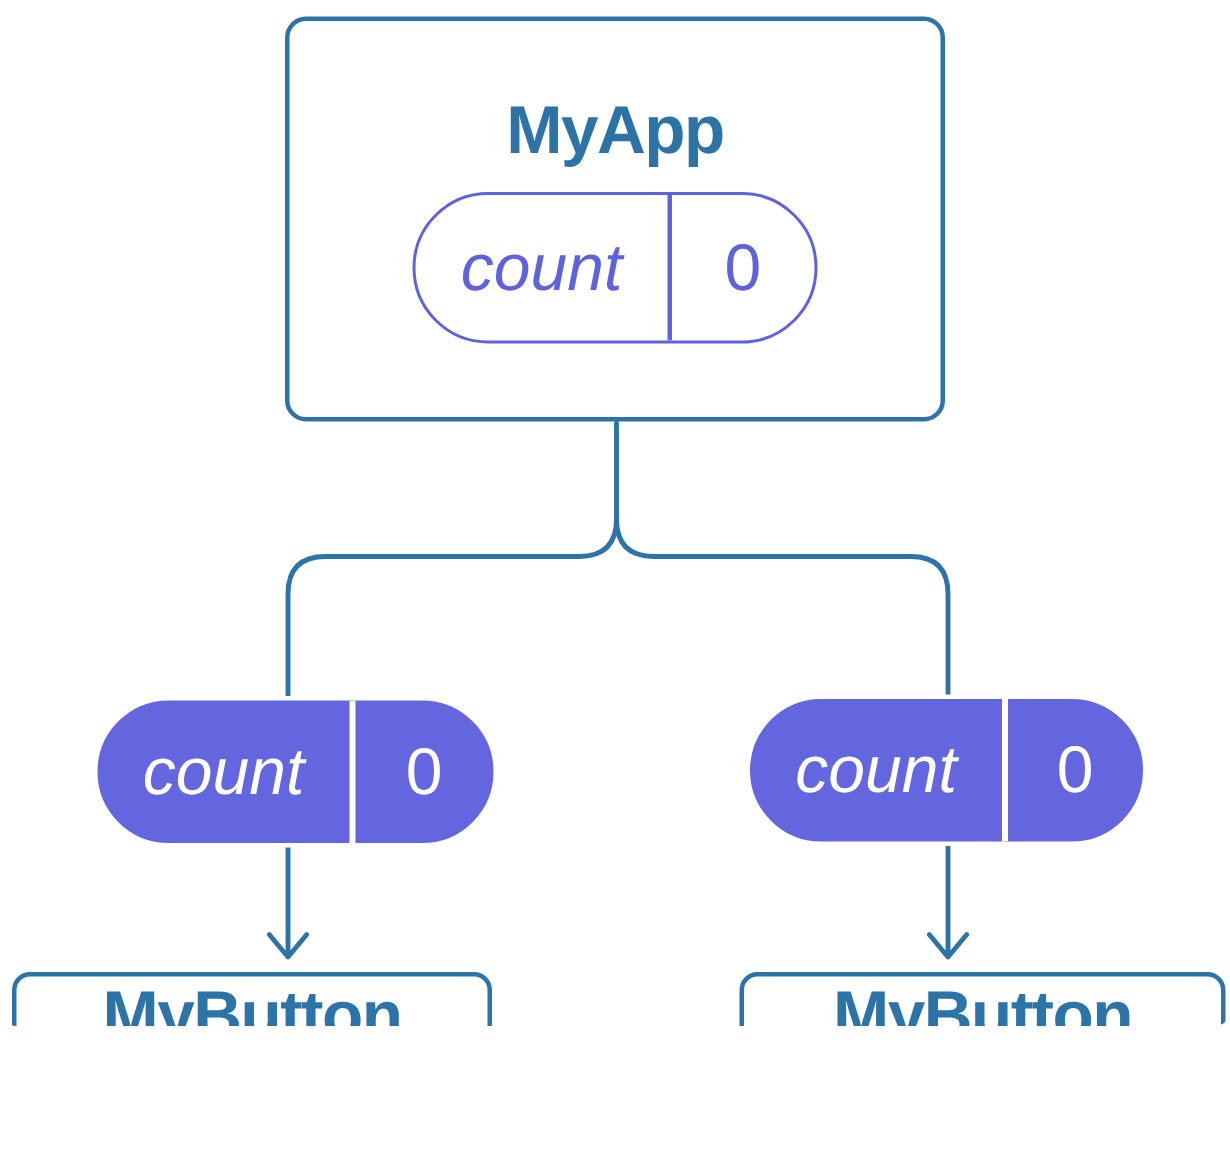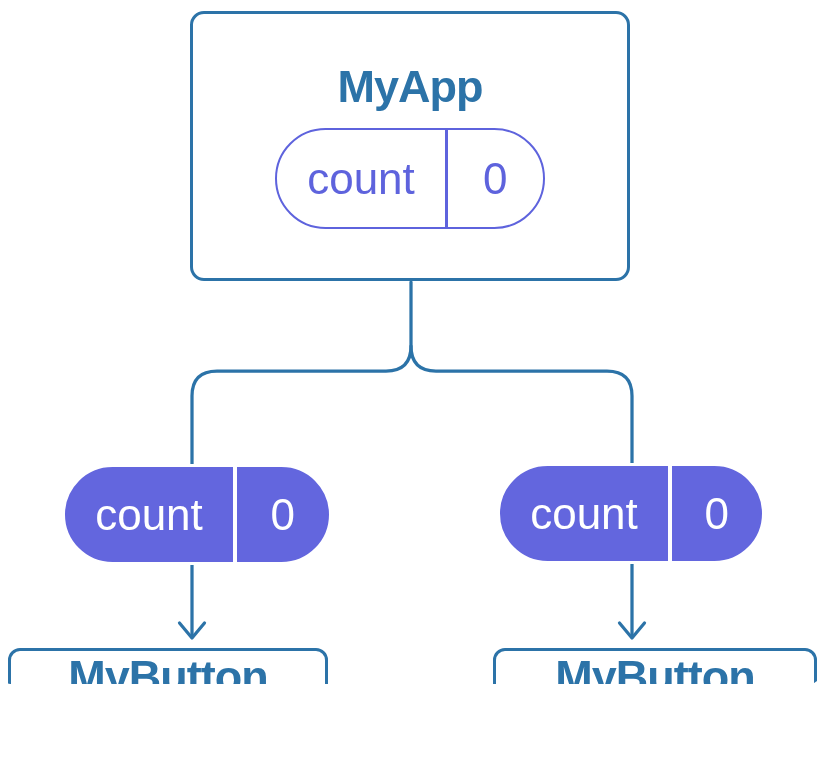--- a/index.html
+++ b/index.html
@@ -40,21 +40,21 @@
     margin-top:16px;background:#fff;
     border:2.5px solid var(--purple-outline);color:var(--purple-outline);
   }
   .pill-filled{
     position:absolute;background:var(--purple);color:#fff;
     border:3.5px solid #fff;
   }
   .pill-filled-left{left:62px;top:464px;}
   .pill-filled-right{left:497px;top:463px;width:268px;}
   .pill-cell{display:flex;align-items:center;justify-content:center;}
-  .pill-cell-name{width:168px;flex:0 0 auto;}
+  .pill-cell-name{width:168px;flex:0 0 auto;font-style:italic;}
   .pill-cell-value{flex:1 1 auto;}
   .pill-divider{flex:0 0 auto;align-self:stretch;}
   .pill-outline .pill-divider{width:2.5px;background:var(--purple-outline);}
   .pill-filled .pill-divider{width:3.5px;background:#fff;}
 </style>
 </head>
 <body>
 
 <div class="stage">
 

